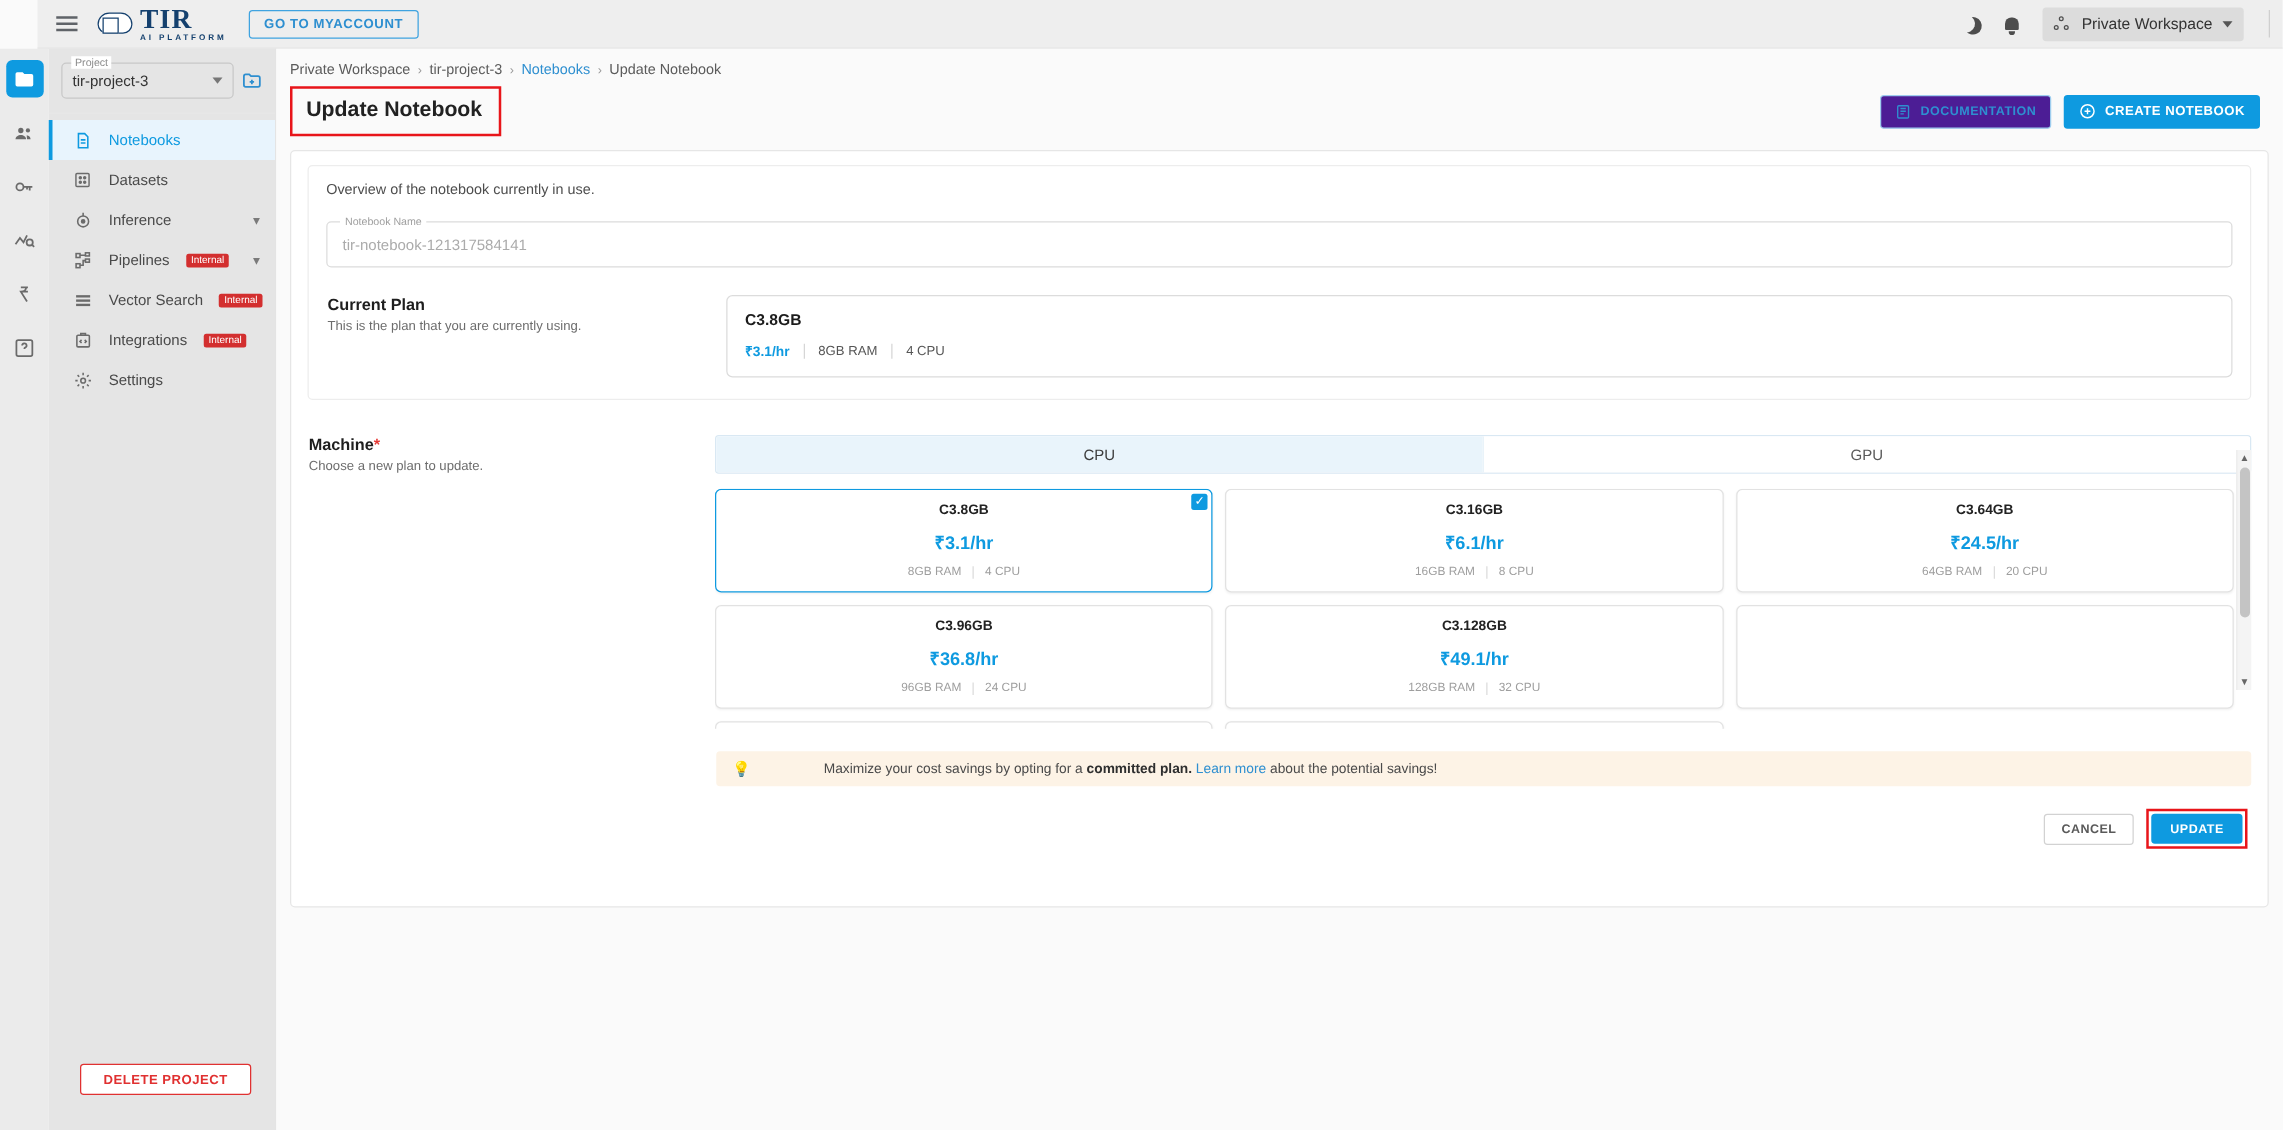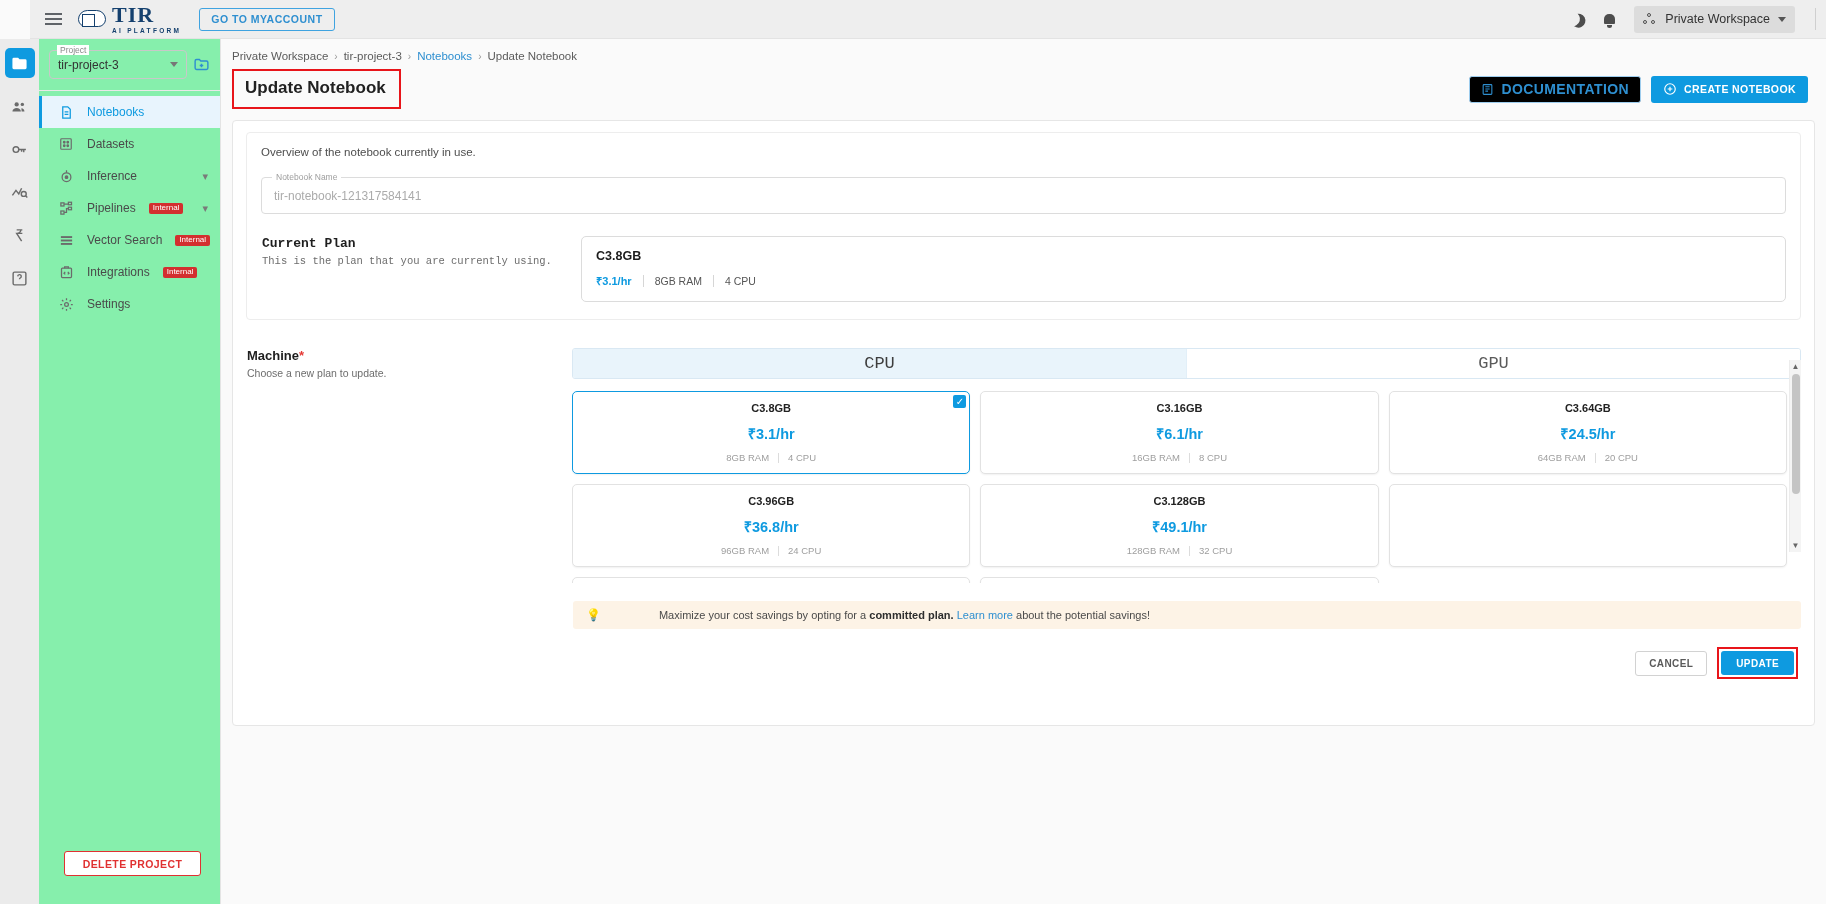--- a/index.html
+++ b/index.html
@@ -88,21 +88,21 @@
   }
   .rail-item { width: 30px; height: 30px; border-radius: 5px;
     display: flex; align-items: center; justify-content: center;
     color: #6b6b6b; cursor: pointer; }
   .rail-item.active { background: #0e9ae0; color: #fff; }
   .rail-ico { width: 17px; height: 17px; }
 
   
   .sidebar {
     position: absolute; top: 39px; left: 39px; width: 182px; height: 865px;
-    background: #86efac; border-right: 1px solid #e4e4e4;
+    background: #e5e5e5; border-right: 1px solid #e4e4e4;
   }
   .project-box { padding: 11px 10px 0 10px; display: flex; align-items: center; gap: 6px; }
   .project-field {
     position: relative; flex: 1; height: 29px; border: 1px solid #c8c8c8;
     border-radius: 4px; display: flex; align-items: center; padding: 0 8px;
     cursor: pointer;
   }
   .project-legend {
     position: absolute; top: -6px; left: 7px; background: #fff; padding: 0 3px;
     font-size: 8.5px; color: #8a8a8a;
@@ -146,21 +146,21 @@
   .breadcrumb { display: flex; align-items: center; gap: 6px;
     padding: 11px 0 0 11px; font-size: 11.5px; color: #5b5b5b; }
   .bc-link { color: #2e8fd0; cursor: pointer; }
   .bc-sep { color: #9a9a9a; font-size: 10px; }
   .page-head { display: flex; align-items: center; padding: 7px 18px 0 11px; }
   .title-wrap { border: 2.5px solid #e8151a; padding: 7px 13px 9px 11px; }
   .page-title { font-size: 17px; font-weight: 700; color: #212121; }
   .head-actions { margin-left: auto; display: flex; gap: 10px; align-items: center; }
   .btn-doc {
     height: 27px; padding: 0 11px; border: 1px solid #9ecdee; border-radius: 3px;
-    background: #000000; color: #2e8fd0; font-size: 14px; font-weight: 600;
+    background: #4c1d95; color: #2e8fd0; font-size: 10px; font-weight: 600;
     letter-spacing: .4px; display: flex; align-items: center; gap: 7px;
     cursor: pointer; font-family: "Liberation Sans", sans-serif;
   }
   .btn-create {
     height: 27px; padding: 0 12px; border: none; border-radius: 3px;
     background: #0e9ae0; color: #fff; font-size: 10.5px; font-weight: 600;
     letter-spacing: .4px; display: flex; align-items: center; gap: 7px;
     cursor: pointer; font-family: "Liberation Sans", sans-serif;
   }
 
@@ -176,41 +176,41 @@
   .panel-desc { font-size: 11.5px; color: #4d4d4d; margin-bottom: 19px; }
   .nb-field {
     position: relative; height: 37px; border: 1px solid #dcdcdc; border-radius: 4px;
     display: flex; align-items: center; padding: 0 12px;
   }
   .nb-legend { position: absolute; top: -6px; left: 10px; background: #fff;
     padding: 0 4px; font-size: 8.5px; color: #9e9e9e; }
   .nb-placeholder { font-size: 12px; color: #ababab; }
 
   .plan-row { display: flex; align-items: flex-start; margin-top: 22px; }
-  .plan-left { width: 320px; padding-left: 1px; font-family: Liberation Mono, monospace; }
+  .plan-left { width: 320px; padding-left: 1px; }
   .plan-label { font-size: 13px; font-weight: 700; color: #1e1e1e; }
   .plan-sub { font-size: 10.5px; color: #6d6d6d; margin-top: 4px; }
   .current-plan-card {
     flex: 1; border: 1px solid #dcdcdc; border-radius: 5px; padding: 12px 14px 13px 14px;
   }
   .cp-name { font-size: 12.5px; font-weight: 700; color: #1c1c1c; }
   .cp-meta { display: flex; align-items: center; gap: 11px; margin-top: 10px; }
   .cp-price { font-size: 11px; font-weight: 700; color: #0e9ae0; }
   .cp-div { width: 1px; height: 12px; background: #d6d6d6; }
   .cp-spec { font-size: 10.5px; color: #555; }
 
   
   .machine-section { display: flex; padding: 28px 13px 0 14px; }
   .machine-left { width: 325px; }
   .req-star { color: #e53935; }
   .machine-right { flex: 1; position: relative; }
   .tabs { display: flex; border: 1px solid #d9e8f3; border-radius: 3px; overflow: hidden; }
   .tab { flex: 1; height: 29px; display: flex; align-items: center;
-    justify-content: center; font-size: 17px; color: #5a5a5a; cursor: pointer;
-    background: #fff; font-family: Liberation Mono, monospace; }
+    justify-content: center; font-size: 12px; color: #5a5a5a; cursor: pointer;
+    background: #fff; }
   .tab.active { background: #e9f4fb; color: #3d3d3d; }
   .tab + .tab { border-left: 1px solid #e2eff8; }
 
   .grid-scroll {
     margin-top: 12px; height: 192px; overflow: hidden; position: relative;
     padding-right: 14px;
   }
   .grid { display: grid; grid-template-columns: repeat(3, 1fr); gap: 10px; }
   .m-card {
     border: 1px solid #e2e2e2; border-radius: 5px; background: #fff;

